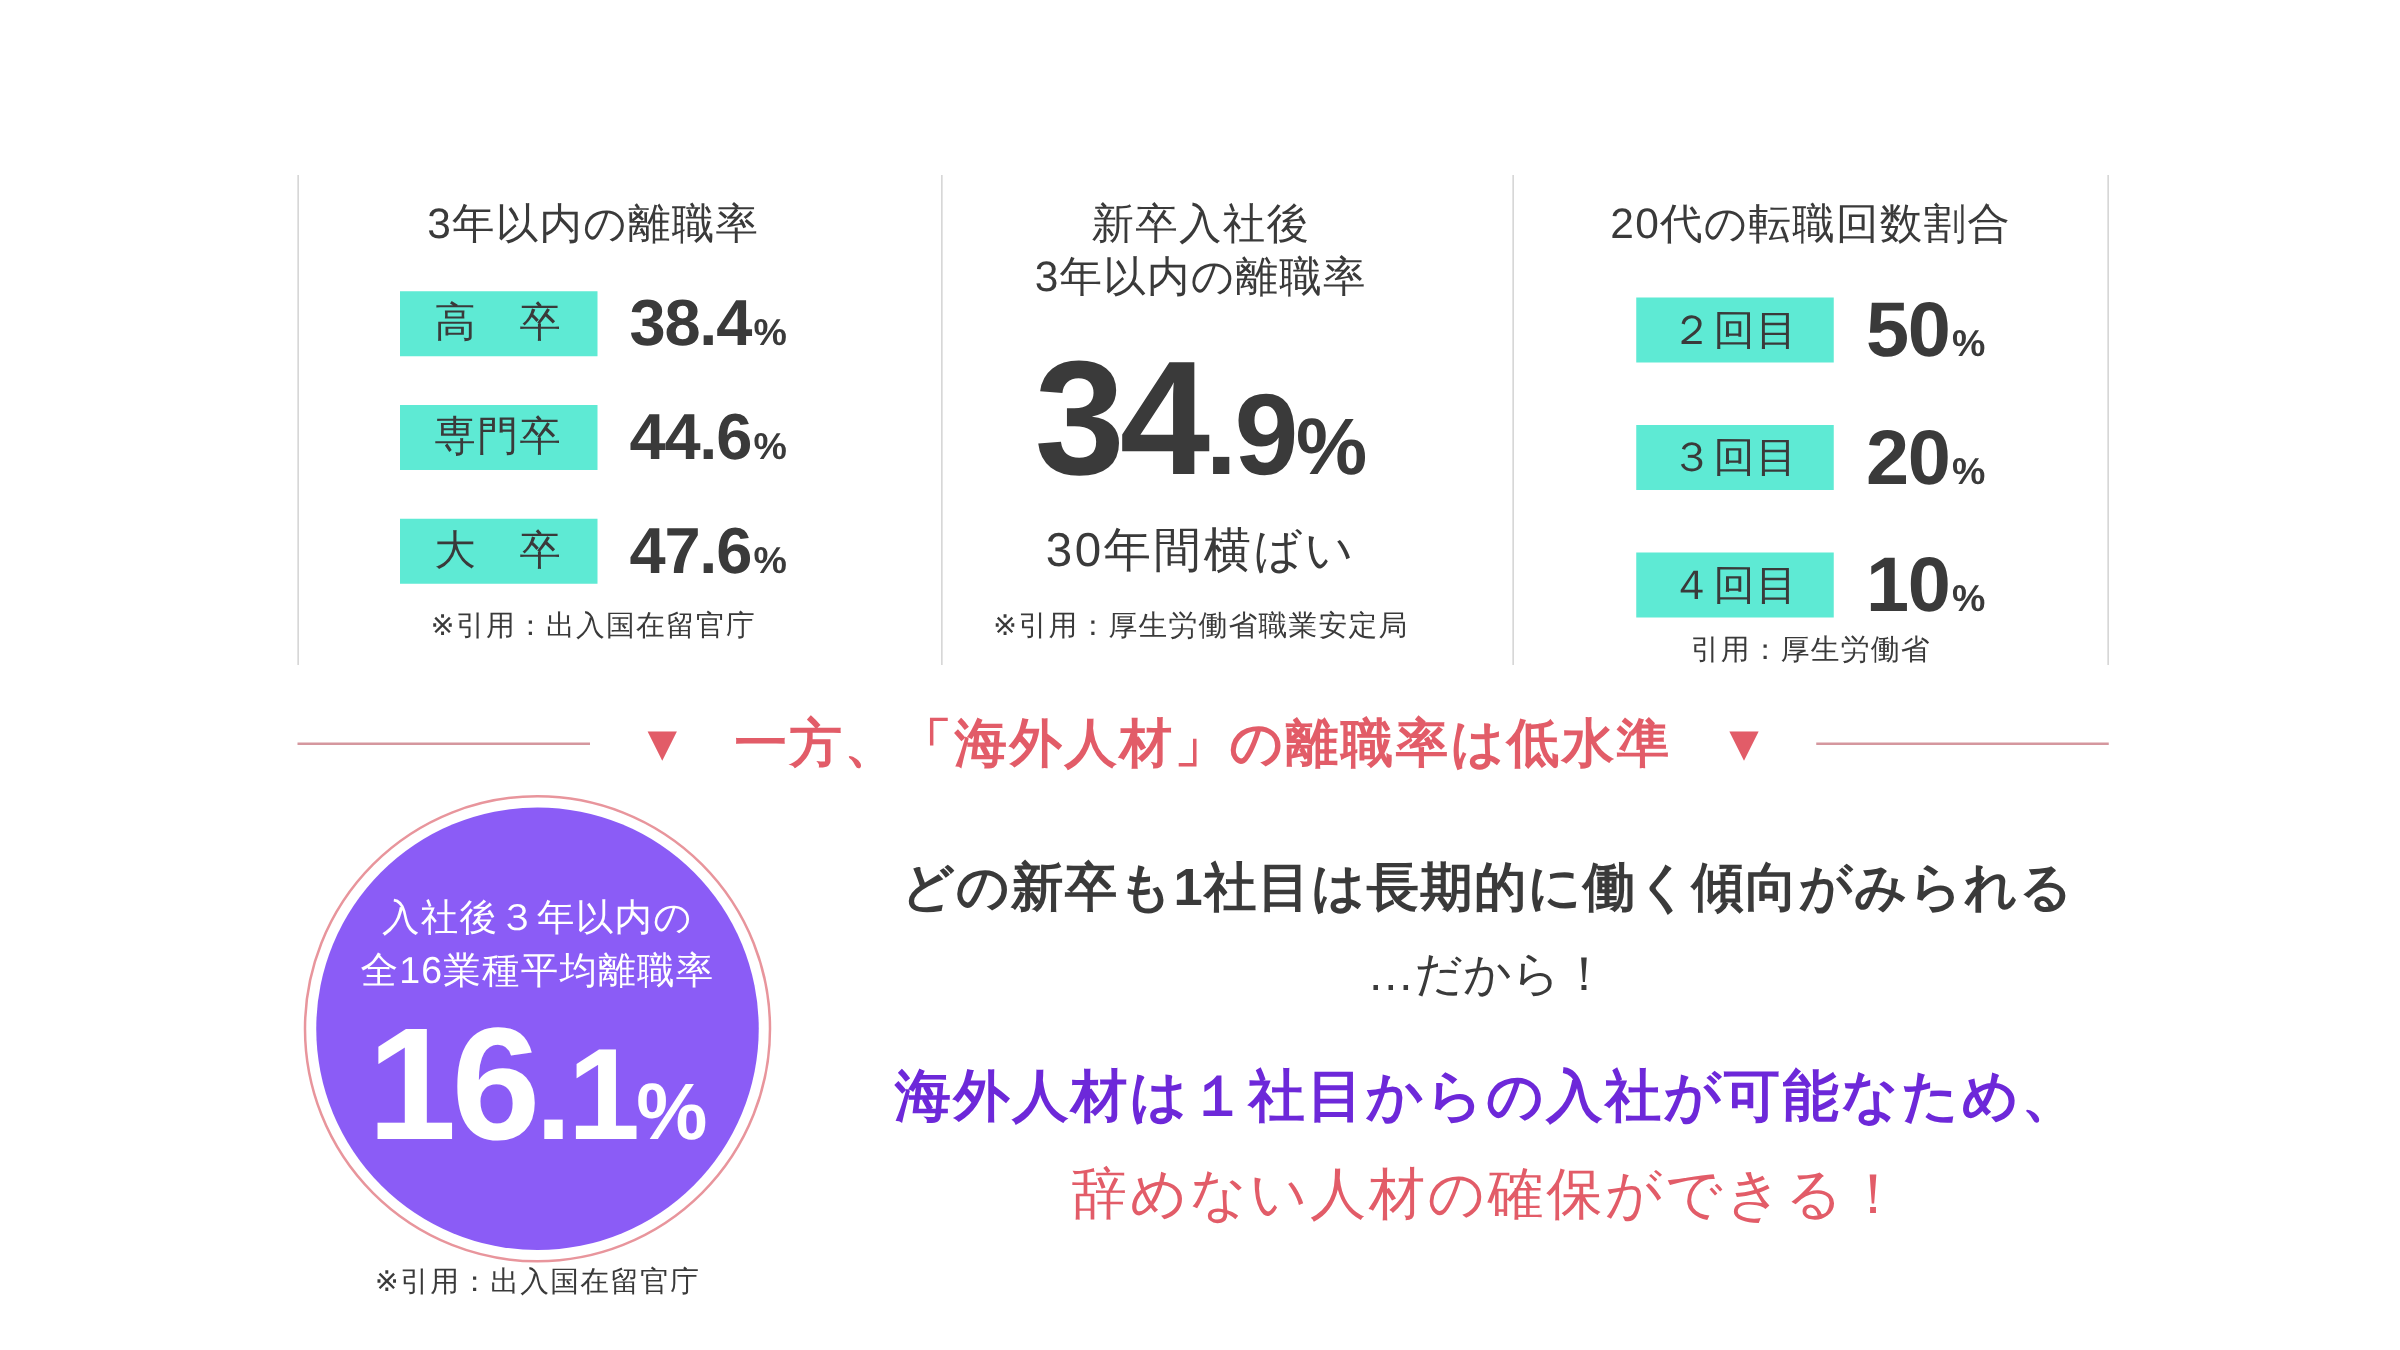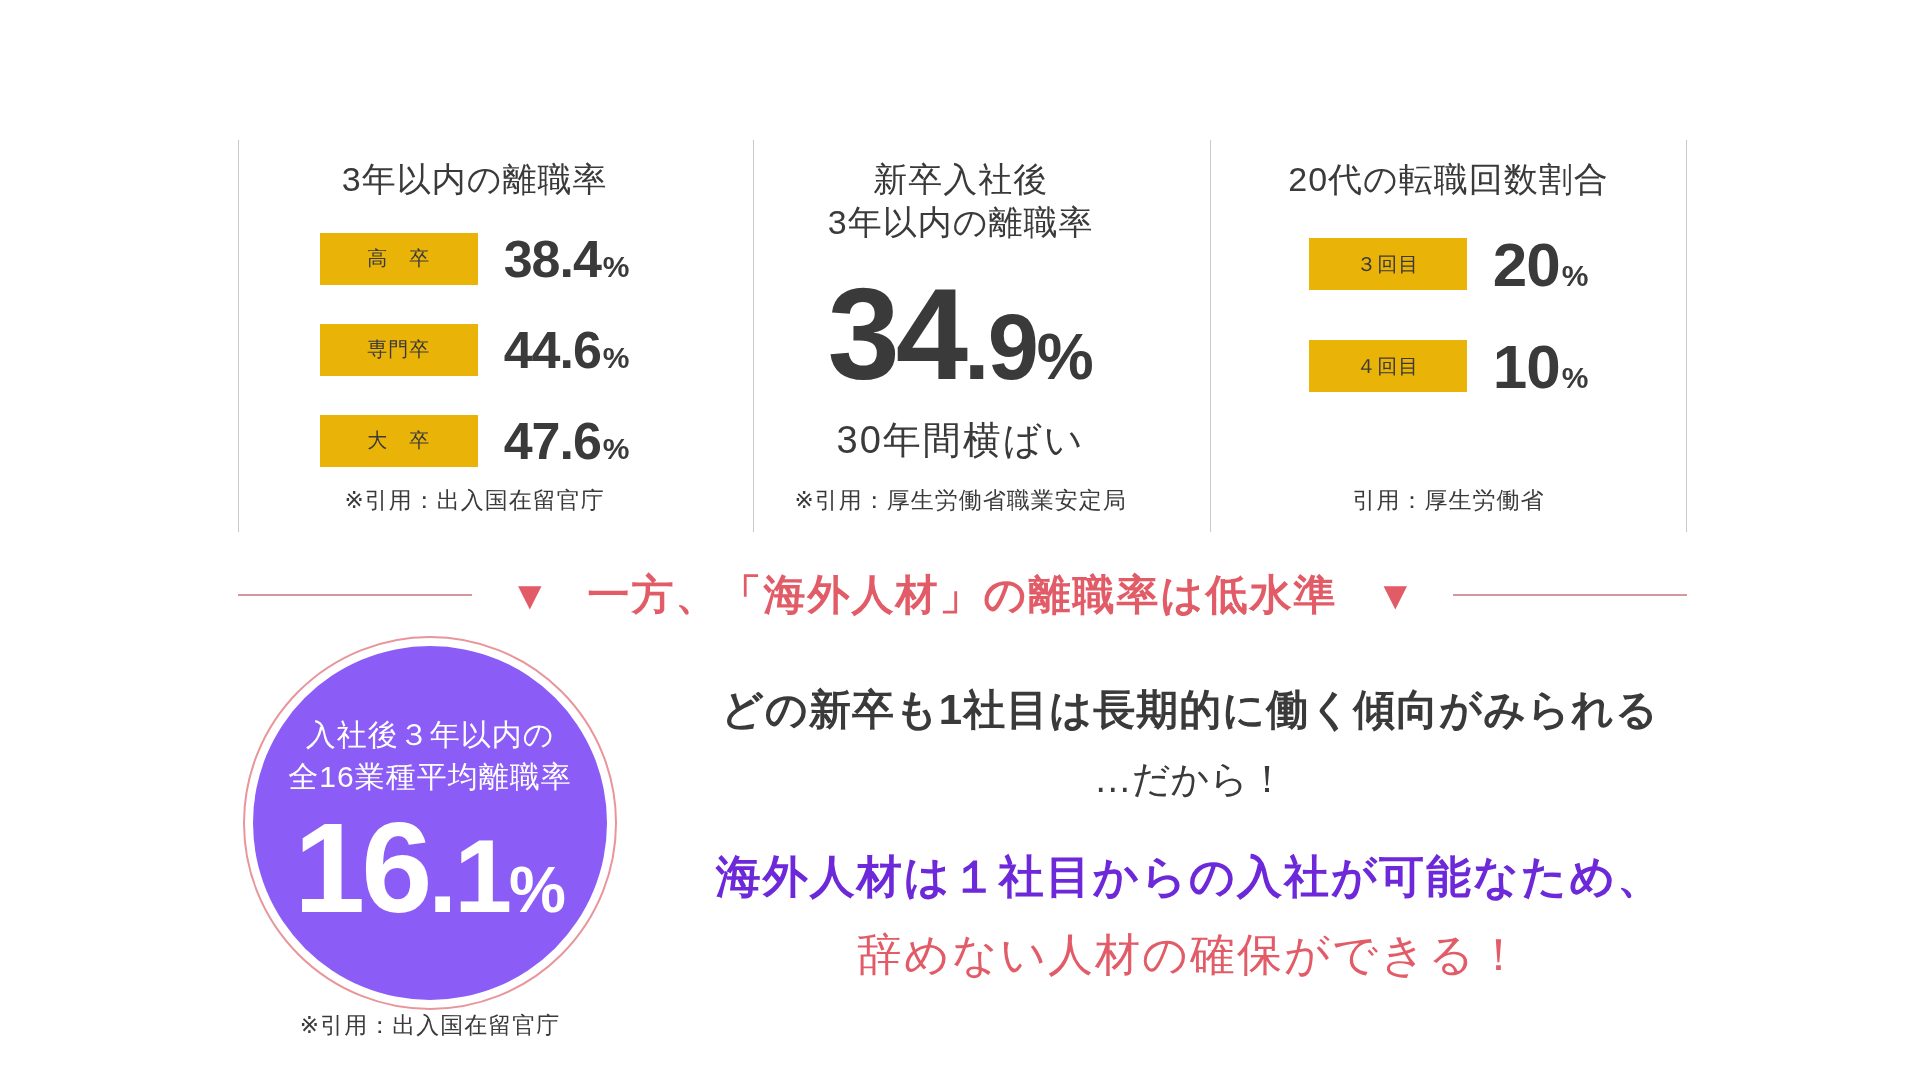--- a/index.html
+++ b/index.html
@@ -36,23 +36,23 @@
   .panel-2 { width:440px; }
   .panel-3 { width:507px; }
 
   .panel-heading {
     margin-top:18px; font-size:34px; font-weight:500;
     letter-spacing:1px; line-height:1.25; text-align:center;
   }
   .rows { margin-top:28px; display:flex; flex-direction:column; gap:31px; }
   .row { display:flex; align-items:center; gap:26px; }
   .row-label {
-    width:158px; height:52px; background:#eab308;
+    width:158px; height:52px; background:#5eead4;
     display:flex; align-items:center; justify-content:center;
-    font-size:20px; font-weight:500; letter-spacing:1px;
+    font-size:33px; font-weight:500; letter-spacing:1px;
   }
   .row-value { white-space:nowrap; }
   .row-value .num { font-size:52px; font-weight:700; letter-spacing:-1px;margin-top:28px; }
   .panel-3 .row-value .num { font-size:62px; }
   .row-value .unit { font-size:30px; font-weight:700; margin-left:2px; }
 
   .big-value { margin-top:26px; white-space:nowrap; line-height:1; }
   .big-value .big-int  { font-size:130px; font-weight:700; letter-spacing:-4px; }
   .big-value .big-dec  { font-size:92px;  font-weight:700; letter-spacing:-2px; }
   .big-value .big-unit { font-size:64px;  font-weight:700; }
@@ -137,20 +137,24 @@
       </div>
       <div class="big-value"><span class="big-int">34</span><span class="big-dec">.9</span><span class="big-unit">%</span></div>
       <div class="panel-note">30年間横ばい</div>
       <div class="citation">※引用：厚生労働省職業安定局</div>
     </div>
 
     <div class="panel panel-3">
       <div class="panel-heading">20代の転職回数割合</div>
       <div class="rows">
         <div class="row">
+          <div class="row-label">２回目</div>
+          <div class="row-value"><span class="num">50</span><span class="unit">%</span></div>
+        </div>
+        <div class="row">
           <div class="row-label">３回目</div>
           <div class="row-value"><span class="num">20</span><span class="unit">%</span></div>
         </div>
         <div class="row">
           <div class="row-label">４回目</div>
           <div class="row-value"><span class="num">10</span><span class="unit">%</span></div>
         </div>
       </div>
       <div class="citation">引用：厚生労働省</div>
     </div>

